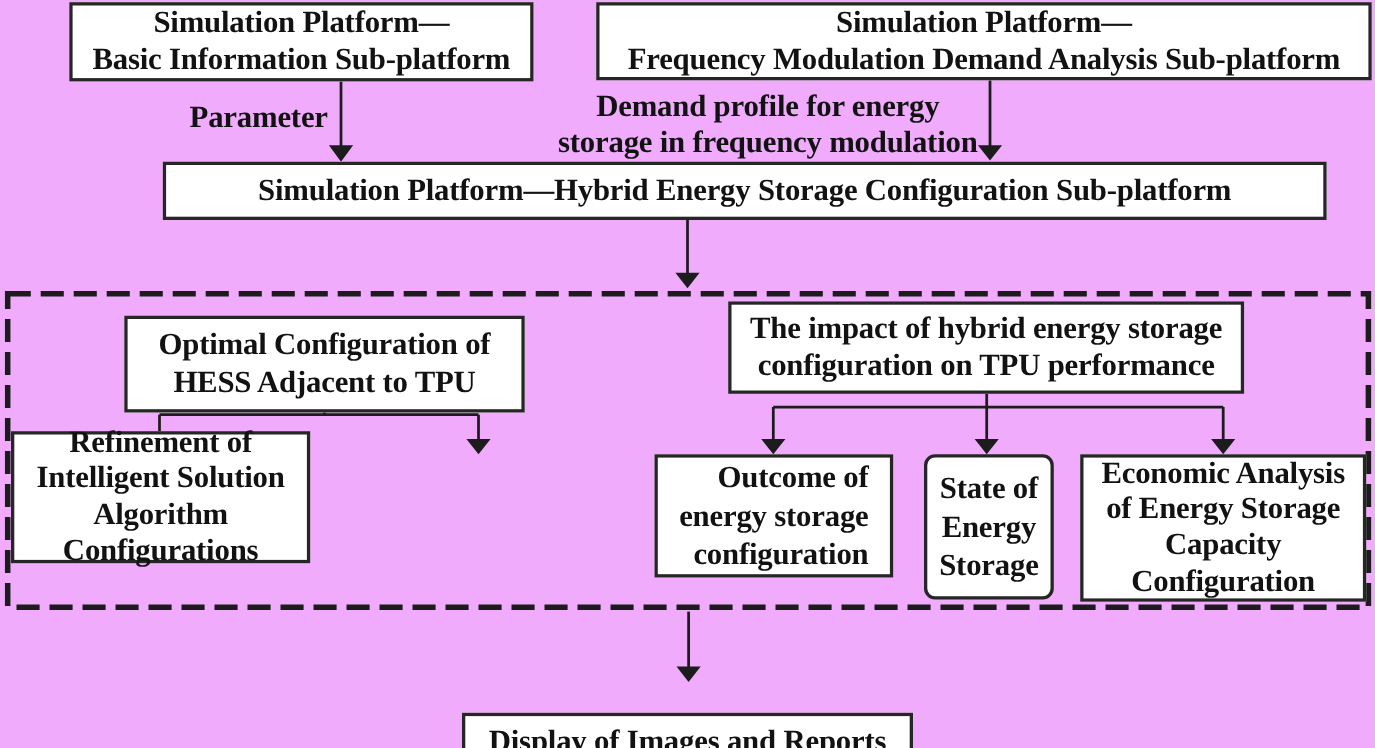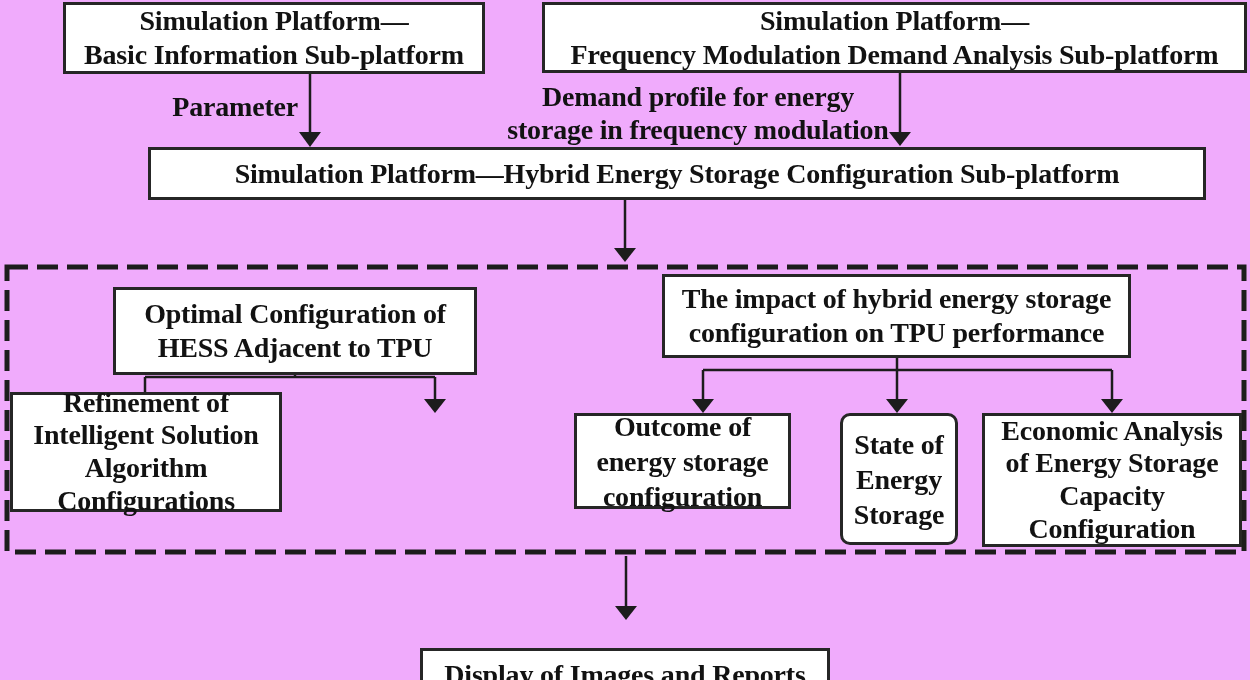--- a/index.html
+++ b/index.html
@@ -39,21 +39,21 @@
   .b1{left:63px;top:2px;width:422px;height:72px;}
   .b2{left:542px;top:2px;width:705px;height:71px;}
   
   .b3{left:148px;top:147px;width:1058px;height:53px;}
   
   .b4{left:113px;top:275px;width:364px;height:88px;margin-top:12px;}
   .b5{left:662px;top:274px;width:469px;height:84px;}
   
   .c1{left:10px;top:392px;width:272px;height:120px;line-height:1.17;}
   .c2{left:305px;top:413px;width:260px;height:134px;}
-  .c3{left:574px;top:413px;width:217px;height:96px;line-height:1.25;}
+  .c3{left:595px;top:413px;width:217px;height:112px;line-height:1.25;text-align:right;}
   .c4{left:840px;top:413px;width:118px;height:132px;line-height:1.25;border-radius:10px;}
   .c5{left:982px;top:413px;width:260px;height:134px;line-height:1.17;}
   
   .b6{left:420px;top:622px;width:410px;height:54px;margin-top:26px;}
   
   .lbl-parameter{left:150px;top:90px;width:148px;text-align:right;}
   .lbl-demand{left:498px;top:80px;width:400px;}
   .lbl-thermal{left:922px;top:80px;width:256px;}
 </style>
 </head>

